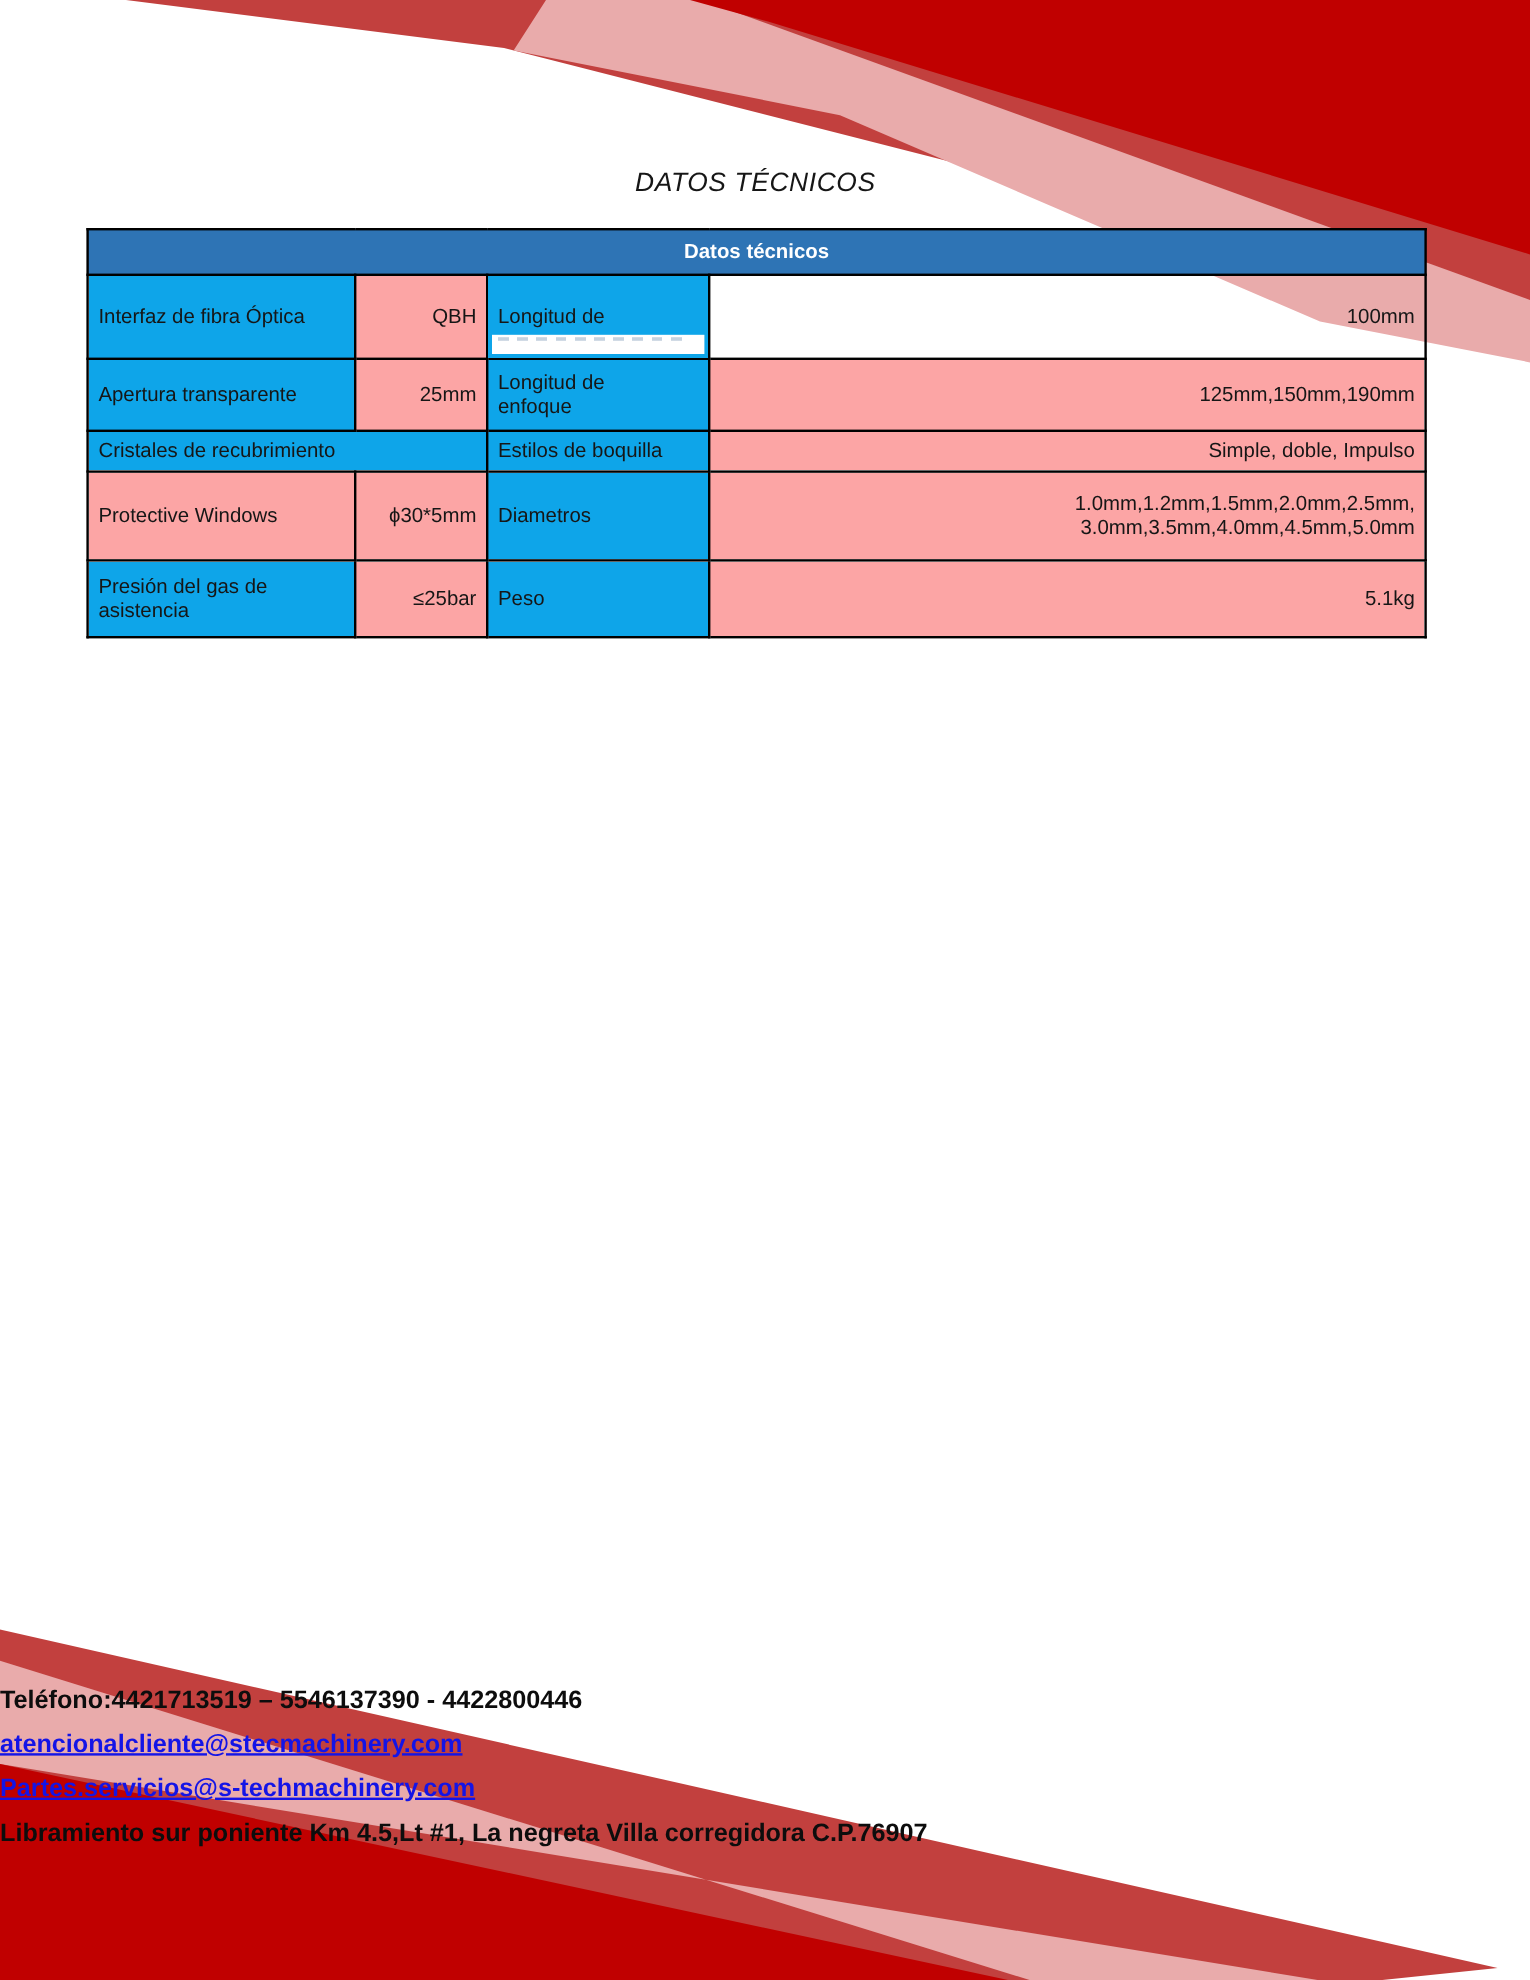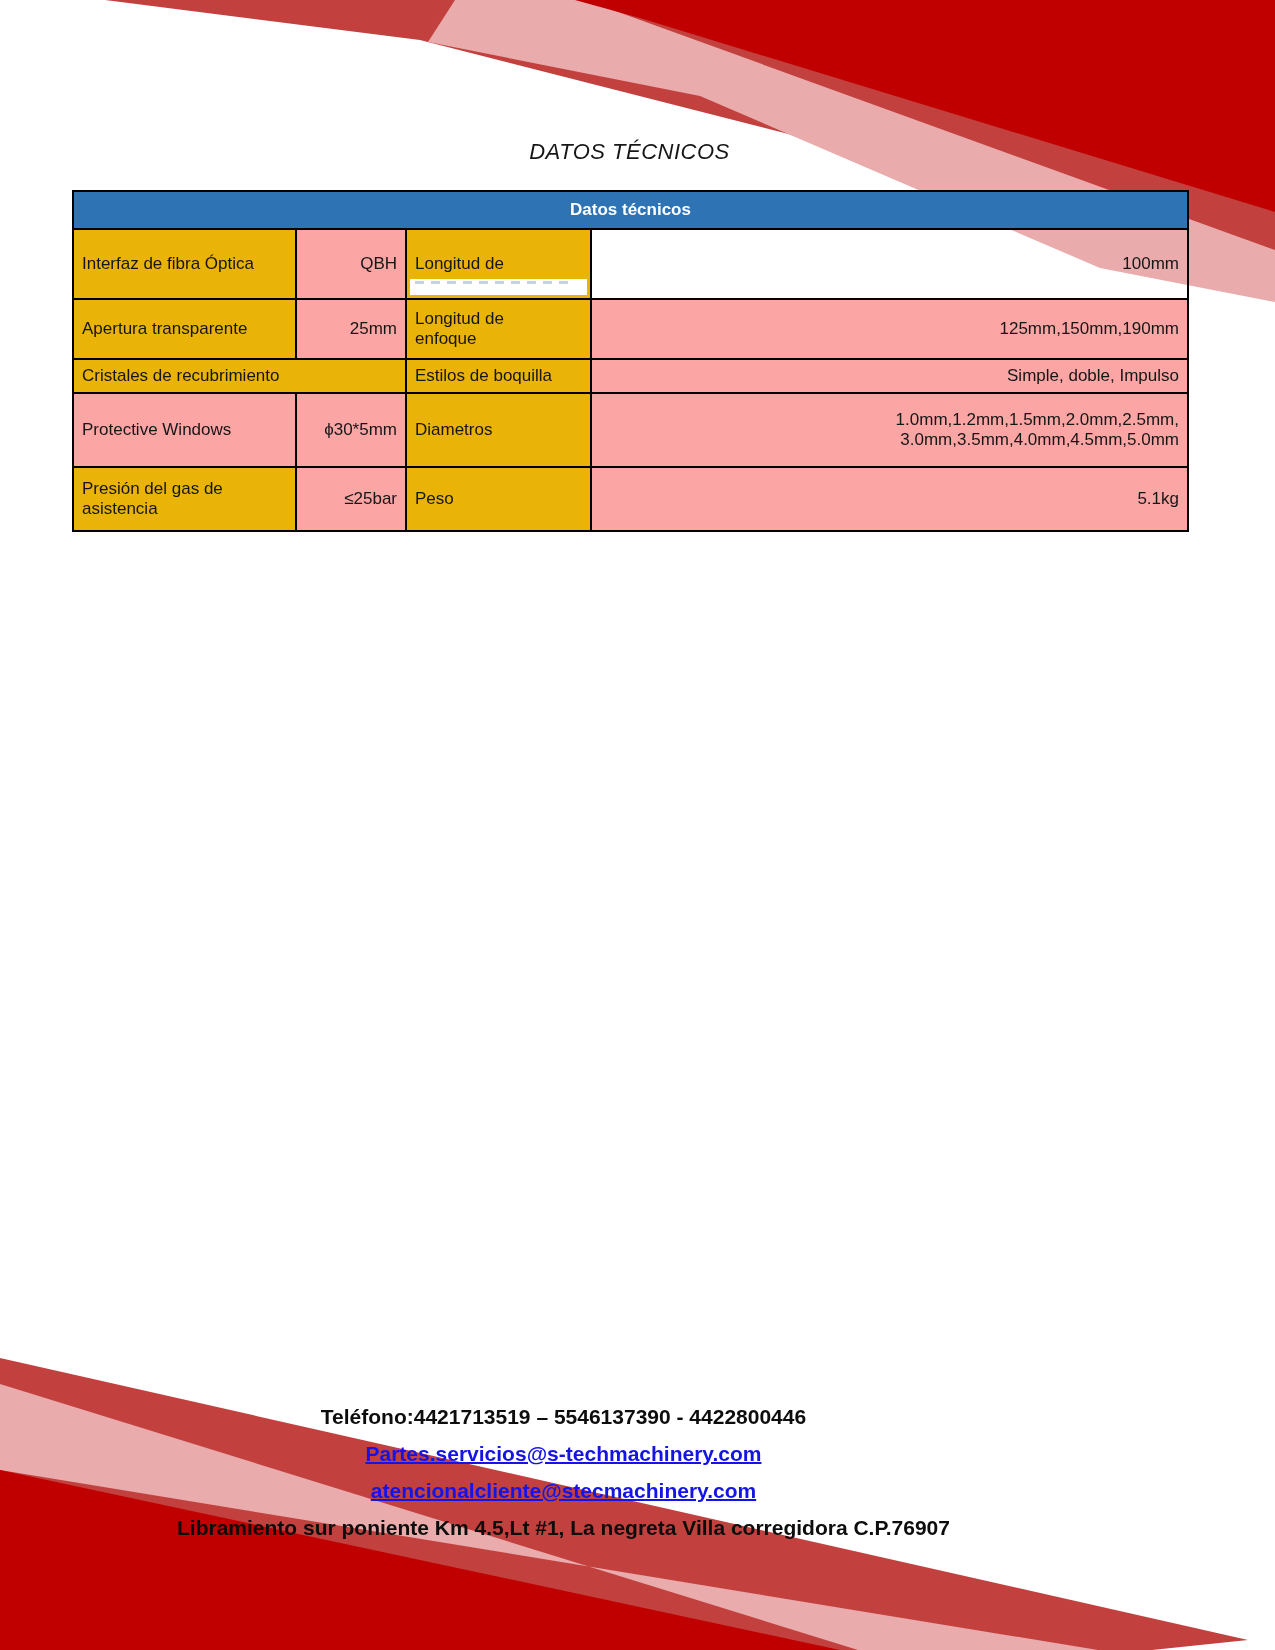--- a/index.html
+++ b/index.html
@@ -15,35 +15,35 @@
   table.spec{
     position:absolute;left:72px;top:190px;width:1115px;z-index:1;
     border-collapse:collapse;table-layout:fixed;font-size:17px;color:#161616;
   }
   .spec th,.spec td{border:2px solid #000;}
   .spec th.hdr{
     background:#2E74B5;color:#ffffff;font-weight:bold;font-size:17px;
     height:32px;text-align:center;padding:2px 8px;
   }
   .spec td{padding:4px 8px;vertical-align:middle;white-space:pre-line;overflow:hidden;}
-  .lb{background:#eab308;}
+  .lb{background:#0ea5e9;}
   .wb{background:#fca5a5;}
   .clear{background:transparent;}
   .val{text-align:right;}
   .ctr{text-align:left;}
   .top-al{vertical-align:top;padding-top:5px;}
   .relcell{position:relative;}
   tr.r1{height:62px;} tr.r2{height:60px;} tr.r3{height:34px;} tr.r4{height:74px;} tr.r5{height:64px;}
   .remnant{position:absolute;left:3px;right:3px;bottom:3px;height:16px;background:#ffffff;}
   .remnant::before{
     content:"";position:absolute;top:2px;left:5px;right:12px;height:3px;
     background:repeating-linear-gradient(90deg,#c6d2df 0 9px,rgba(0,0,0,0) 9px 16px);
   }
   .footer{
-    position:absolute;top:1398px;left:0;right:148px;text-align:center;z-index:2;
+    position:absolute;top:1398px;left:0;right:148px;text-align:left;z-index:2;
     font-weight:bold;font-size:21px;color:#0d0d0d;
   }
   .footer .line{line-height:37px;white-space:nowrap;}
   .footer a.mail{
     color:#1414E6;text-decoration:underline;text-decoration-thickness:2px;cursor:pointer;
   }
 </style>
 </head>
 <body>
 
@@ -102,16 +102,16 @@
 asistencia</td>
     <td class="wb val">≤25bar</td>
     <td class="lb">Peso</td>
     <td class="wb val">5.1kg</td>
   </tr>
 </tbody>
   </table>
 
 <div class="footer">
   <div class="line">Teléfono:4421713519 – 5546137390 - 4422800446</div>
+  <div class="line"><a class="mail">atencionalcliente@stecmachinery.com</a></div>
   <div class="line"><a class="mail">Partes.servicios@s-techmachinery.com</a></div>
-  <div class="line"><a class="mail">atencionalcliente@stecmachinery.com</a></div>
   <div class="line">Libramiento sur poniente Km 4.5,Lt #1, La negreta Villa corregidora C.P.76907</div>
 </div>
 
 </body></html>

